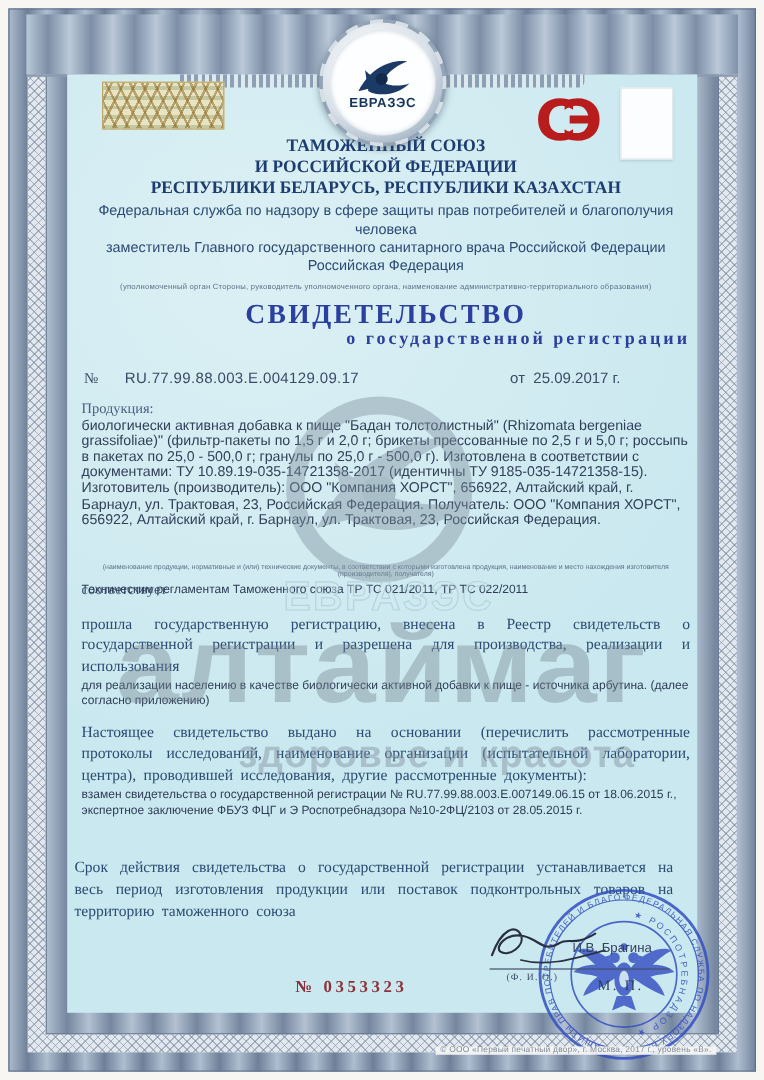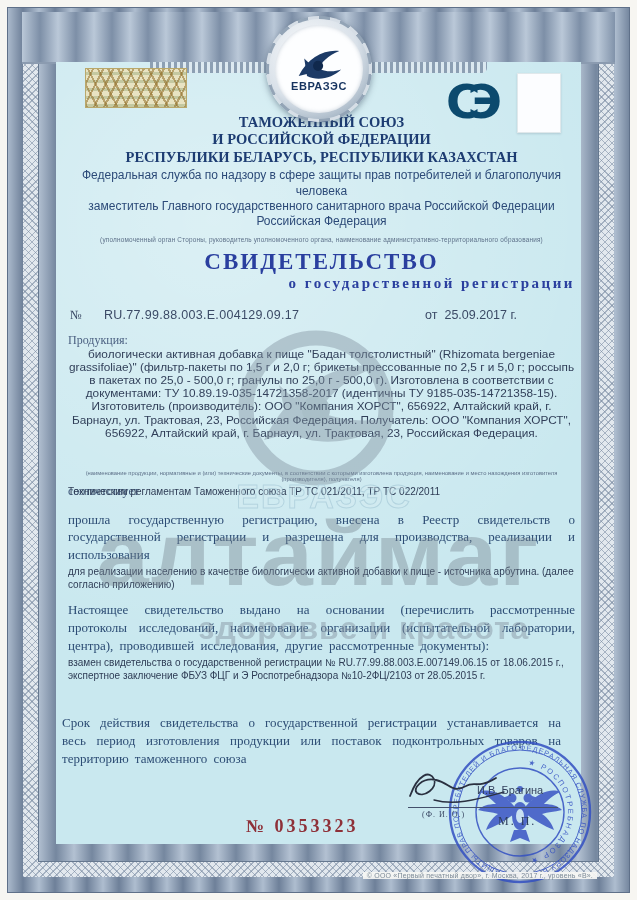--- a/index.html
+++ b/index.html
@@ -39,59 +39,59 @@
     font-size:23px;letter-spacing:2px;text-align:center;}
   .subtitle{font-family:"Liberation Serif",serif;font-weight:bold;color:#2a3f9f;
     font-size:15px;letter-spacing:2.5px;text-align:right;}
   .numrow{margin-top:16px;display:flex;align-items:baseline;font-size:12.5px;color:#3b4a66;}
   .numrow .no{margin-left:2px;font-family:"Liberation Serif",serif;}
   .numrow .val{margin-left:22px;letter-spacing:.3px;}
   .numrow .spacer{flex:1;}
   .numrow .date{margin-right:58px;}
   
   .prod-label{margin-top:10px;font-family:"Liberation Serif",serif;font-size:12px;color:#4a5f80;}
-  .prod-text{font-size:11.8px;line-height:1.12;color:#313f59;text-align:center;}
+  .prod-text{font-size:11.8px;line-height:1.12;color:#313f59;text-align:left;}
   .fn2{margin-top:30px;font-size:5.8px;color:#5d7089;text-align:center;}
   .preprint{font-family:"Liberation Serif",serif;font-size:12px;color:#3c5578;margin-top:2px;margin-bottom:-13px;}
   .sans-val{font-size:10px;line-height:1.25;color:#2e3c55;}
   .serif-par{font-family:"Liberation Serif",serif;font-size:13px;line-height:1.38;color:#2c4c74;
     text-align:justify;word-spacing:3px;}
   .m12{margin-top:12px;} .m10{margin-top:10px;} .m2{margin-top:2px;}
   
   .validity{position:absolute;left:6px;right:20px;top:652px;}
   .sig-caption{position:absolute;left:6px;top:712px;width:330px;
     font-family:"Liberation Serif",serif;font-size:11.5px;line-height:1.35;color:#2c4c74;
     text-align:justify;word-spacing:2px;}
   .sig-svg{position:absolute;left:348px;top:704px;width:110px;height:44px;}
   .sig-name{position:absolute;left:421px;top:722px;font-size:11px;color:#33415e;}
   .sig-line{position:absolute;left:352px;top:745px;width:150px;border-top:1px solid #44506b;}
   .sig-fio{position:absolute;left:366px;top:748px;font-family:"Liberation Serif",serif;
     font-size:8px;color:#3c4a66;letter-spacing:1px;}
   .sig-mp{position:absolute;left:442px;top:752px;font-family:"Liberation Serif",serif;
     font-size:12px;color:#2e3e5e;letter-spacing:2px;}
   .stamp{position:absolute;left:388px;top:674px;width:152px;height:152px;opacity:.85;}
   .docnum{position:absolute;left:190px;top:754px;font-family:"Liberation Serif",serif;
-    font-weight:bold;font-size:18px;color:#8e3038;letter-spacing:3px;}
+    font-weight:bold;font-size:14px;color:#8e3038;letter-spacing:3px;}
   
   .wm{pointer-events:none;}
   .wm-logo{position:absolute;left:138px;top:268px;width:260px;height:195px;opacity:.42;}
   .wm-big{position:absolute;left:0;top:446px;width:100%;text-align:center;
     font-size:94px;font-weight:bold;color:#76848f;opacity:.40;letter-spacing:2px;
     transform:scaleY(.95);line-height:1;}
   .wm-small{position:absolute;left:88px;top:550px;width:440px;text-align:center;
     font-size:32px;font-weight:bold;color:#8795a2;opacity:.48;letter-spacing:1px;line-height:1;}
   
   .holo{position:absolute;left:85px;top:68px;width:100px;height:38px;
     background-color:#e8e3c2;border:1px solid #b9a86b;
     background-image:
       repeating-linear-gradient(63deg,rgba(146,110,40,.55) 0 2px,transparent 2px 9px),
       repeating-linear-gradient(-63deg,rgba(146,110,40,.55) 0 2px,transparent 2px 9px),
       repeating-linear-gradient(0deg,rgba(90,120,60,.25) 0 3px,transparent 3px 8px);}
   .se-mark{position:absolute;left:446px;top:78px;font-family:"DejaVu Sans",sans-serif;
-    font-weight:bold;font-size:47px;color:#0c4a6e;letter-spacing:-13px;line-height:1;}
+    font-weight:bold;font-size:47px;color:#b91c1c;letter-spacing:-13px;line-height:1;}
   .white-box{position:absolute;left:517px;top:73px;width:42px;height:58px;background:#fcfdff;
     border:1px solid #e0e8eb;box-shadow:0 1px 2px rgba(90,110,130,.25);}
   .seal{position:absolute;left:266px;top:16px;width:106px;height:106px;}
   .seal-outer{position:absolute;inset:0;border-radius:50%;
     background:repeating-conic-gradient(#93a4b6 0deg 12deg,#d6dee6 12deg 24deg);
     box-shadow:0 2px 6px rgba(60,80,100,.5);}
   .seal-mid{position:absolute;inset:3px;border-radius:50%;
     background:radial-gradient(circle at 40% 35%,#ffffff,#d9e1e9 55%,#9fb0c0 82%,#7b8da0 100%);}
   .seal-inner{position:absolute;inset:9px;border-radius:50%;background:#fdfeff;
     display:flex;flex-direction:column;align-items:center;justify-content:center;

